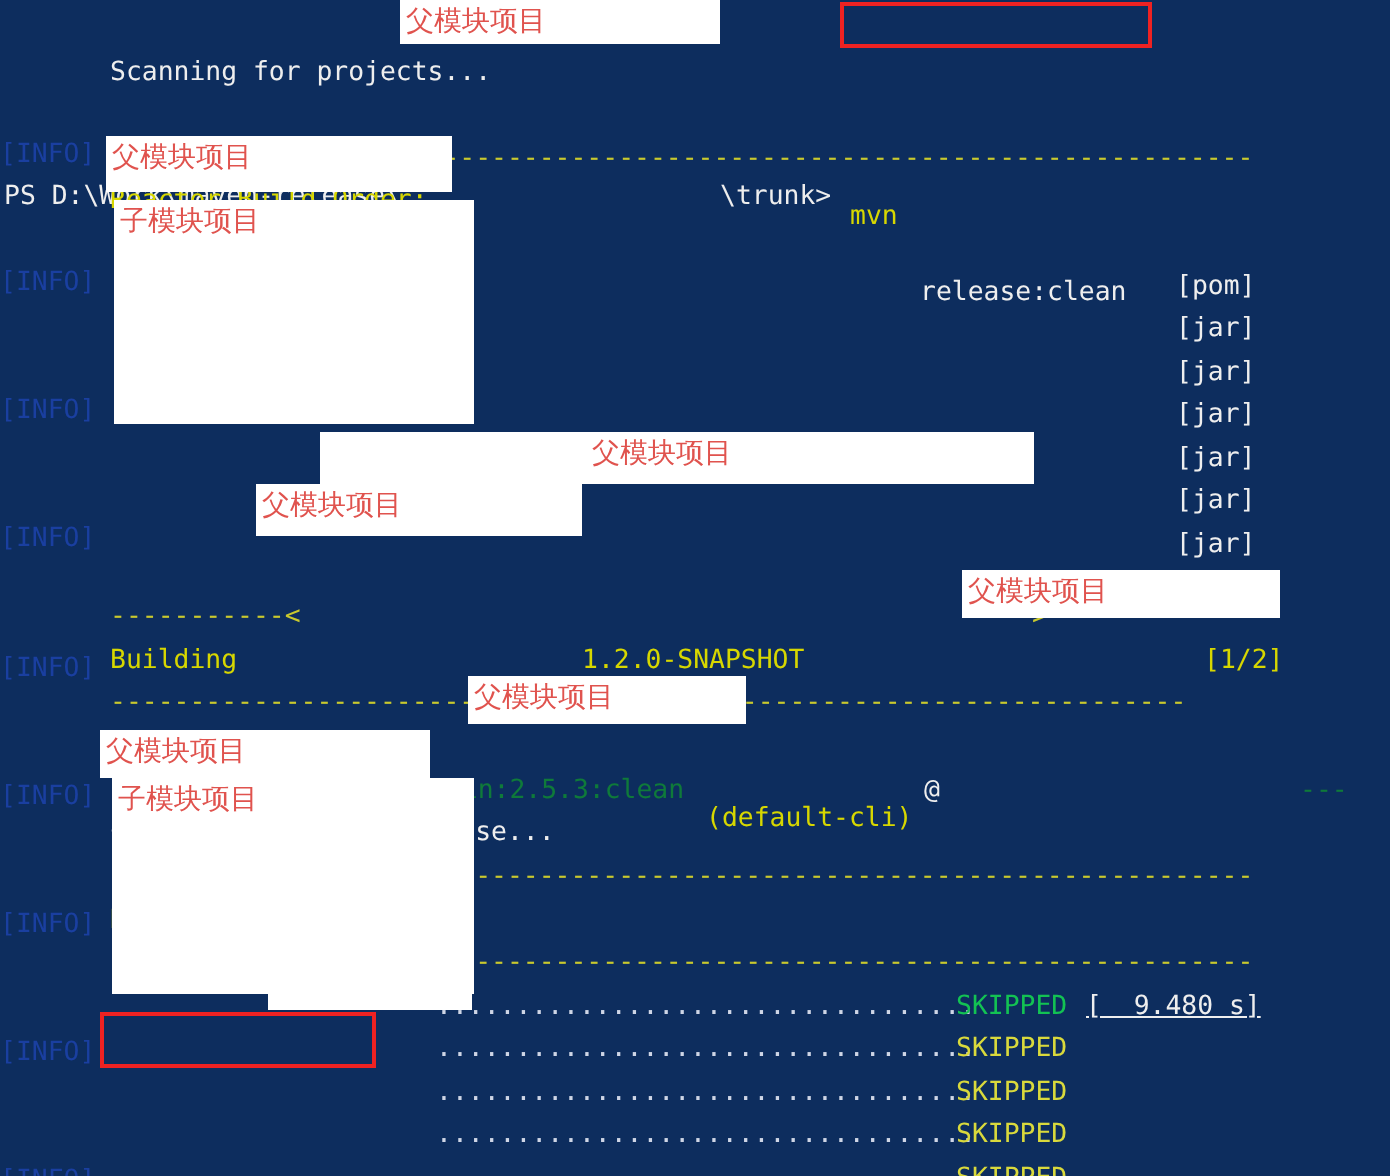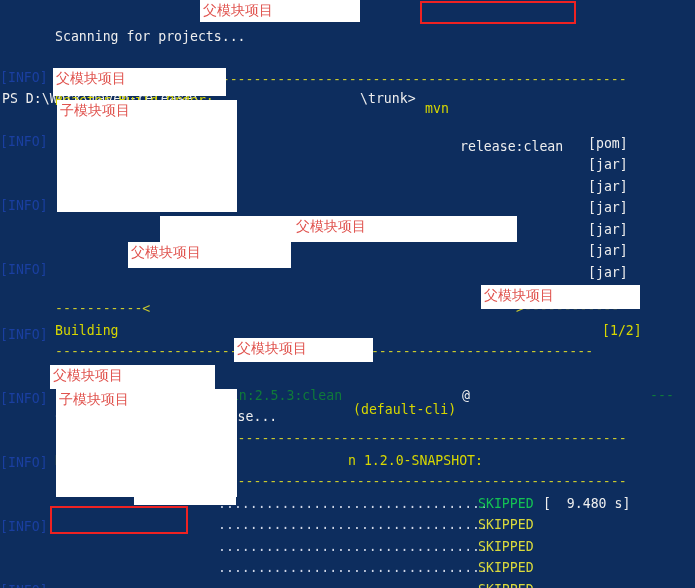--- a/index.html
+++ b/index.html
@@ -102,52 +102,52 @@
   <span class="abs w" style="left:588px;top:197px;">[jar]</span>
   <span class="abs w" style="left:588px;top:219px;">[jar]</span>
   <span class="abs w" style="left:588px;top:240px;">[jar]</span>
   <span class="abs w" style="left:588px;top:262px;">[jar]</span>
   <span class="abs w" style="left:588px;top:283px;">[jar]</span>
 
   
   <span class="abs dash" style="left:55px;top:298px;">-----------&lt;</span>
   <span class="abs dash" style="left:516px;top:298px;">&gt;------------</span>
   <span class="abs y" style="left:55px;top:320px;text-align:center;">Building</span>
+  <span class="abs y" style="left:291px;top:320px;">1.2.0-SNAPSHOT</span>
   <span class="abs y" style="left:602px;top:320px;">[1/2]</span>
   <span class="abs dash" style="left:55px;top:341px;">-----------------------------</span>
   <span class="abs y" style="left:291px;top:341px;">[ pom ]</span>
   <span class="abs dash" style="left:355px;top:341px;">------------------------------</span>
 
   
   <span class="abs gd" style="left:55px;top:385px;">---</span>
   <span class="abs gd" style="left:88px;top:385px;">maven-release-plugin:2.5.3:clean</span>
   <span class="abs y" style="left:353px;top:385px;margin-top:14px;">(default-cli)</span>
   <span class="abs w" style="left:462px;top:385px;">@</span>
   <span class="abs gd" style="left:650px;top:385px;">---</span>
   <span class="abs w" style="left:55px;top:406px;">Cleaning up after release...</span>
 
   
   <span class="abs dash" style="left:55px;top:428px;width:600px;overflow:hidden;">------------------------------------------------------------------------</span>
   <span class="abs y" style="left:55px;top:450px;">Reactor Summary for ds</span>
-  <span class="abs y" style="left:348px;top:450px;">n 1.2.0-SNAPSHOT:</span>
   <span class="abs dash" style="left:55px;top:471px;width:600px;overflow:hidden;">------------------------------------------------------------------------</span>
 
   
   <span class="abs dots" style="left:218px;top:493px;">..................................</span>
   <span class="abs dots" style="left:218px;top:514px;">..................................</span>
   <span class="abs dots" style="left:218px;top:536px;">..................................</span>
   <span class="abs dots" style="left:218px;top:557px;">..................................</span>
   <span class="abs dots" style="left:218px;top:579px;">..................................</span>
   
   
   
 
   
   <span class="abs grn" style="left:478px;top:493px;">SKIPPED</span>
-  <span class="abs w" style="left:543px;top:493px;">[  9.480 s]</span>
+  <span class="abs w" style="left:543px;top:493px;text-decoration:underline;">[  9.480 s]</span>
   <span class="abs ylt" style="left:478px;top:514px;">SKIPPED</span>
   <span class="abs ylt" style="left:478px;top:536px;">SKIPPED</span>
   <span class="abs ylt" style="left:478px;top:557px;">SKIPPED</span>
   <span class="abs ylt" style="left:478px;top:579px;">SKIPPED</span>
   
   
   
 
   
   

